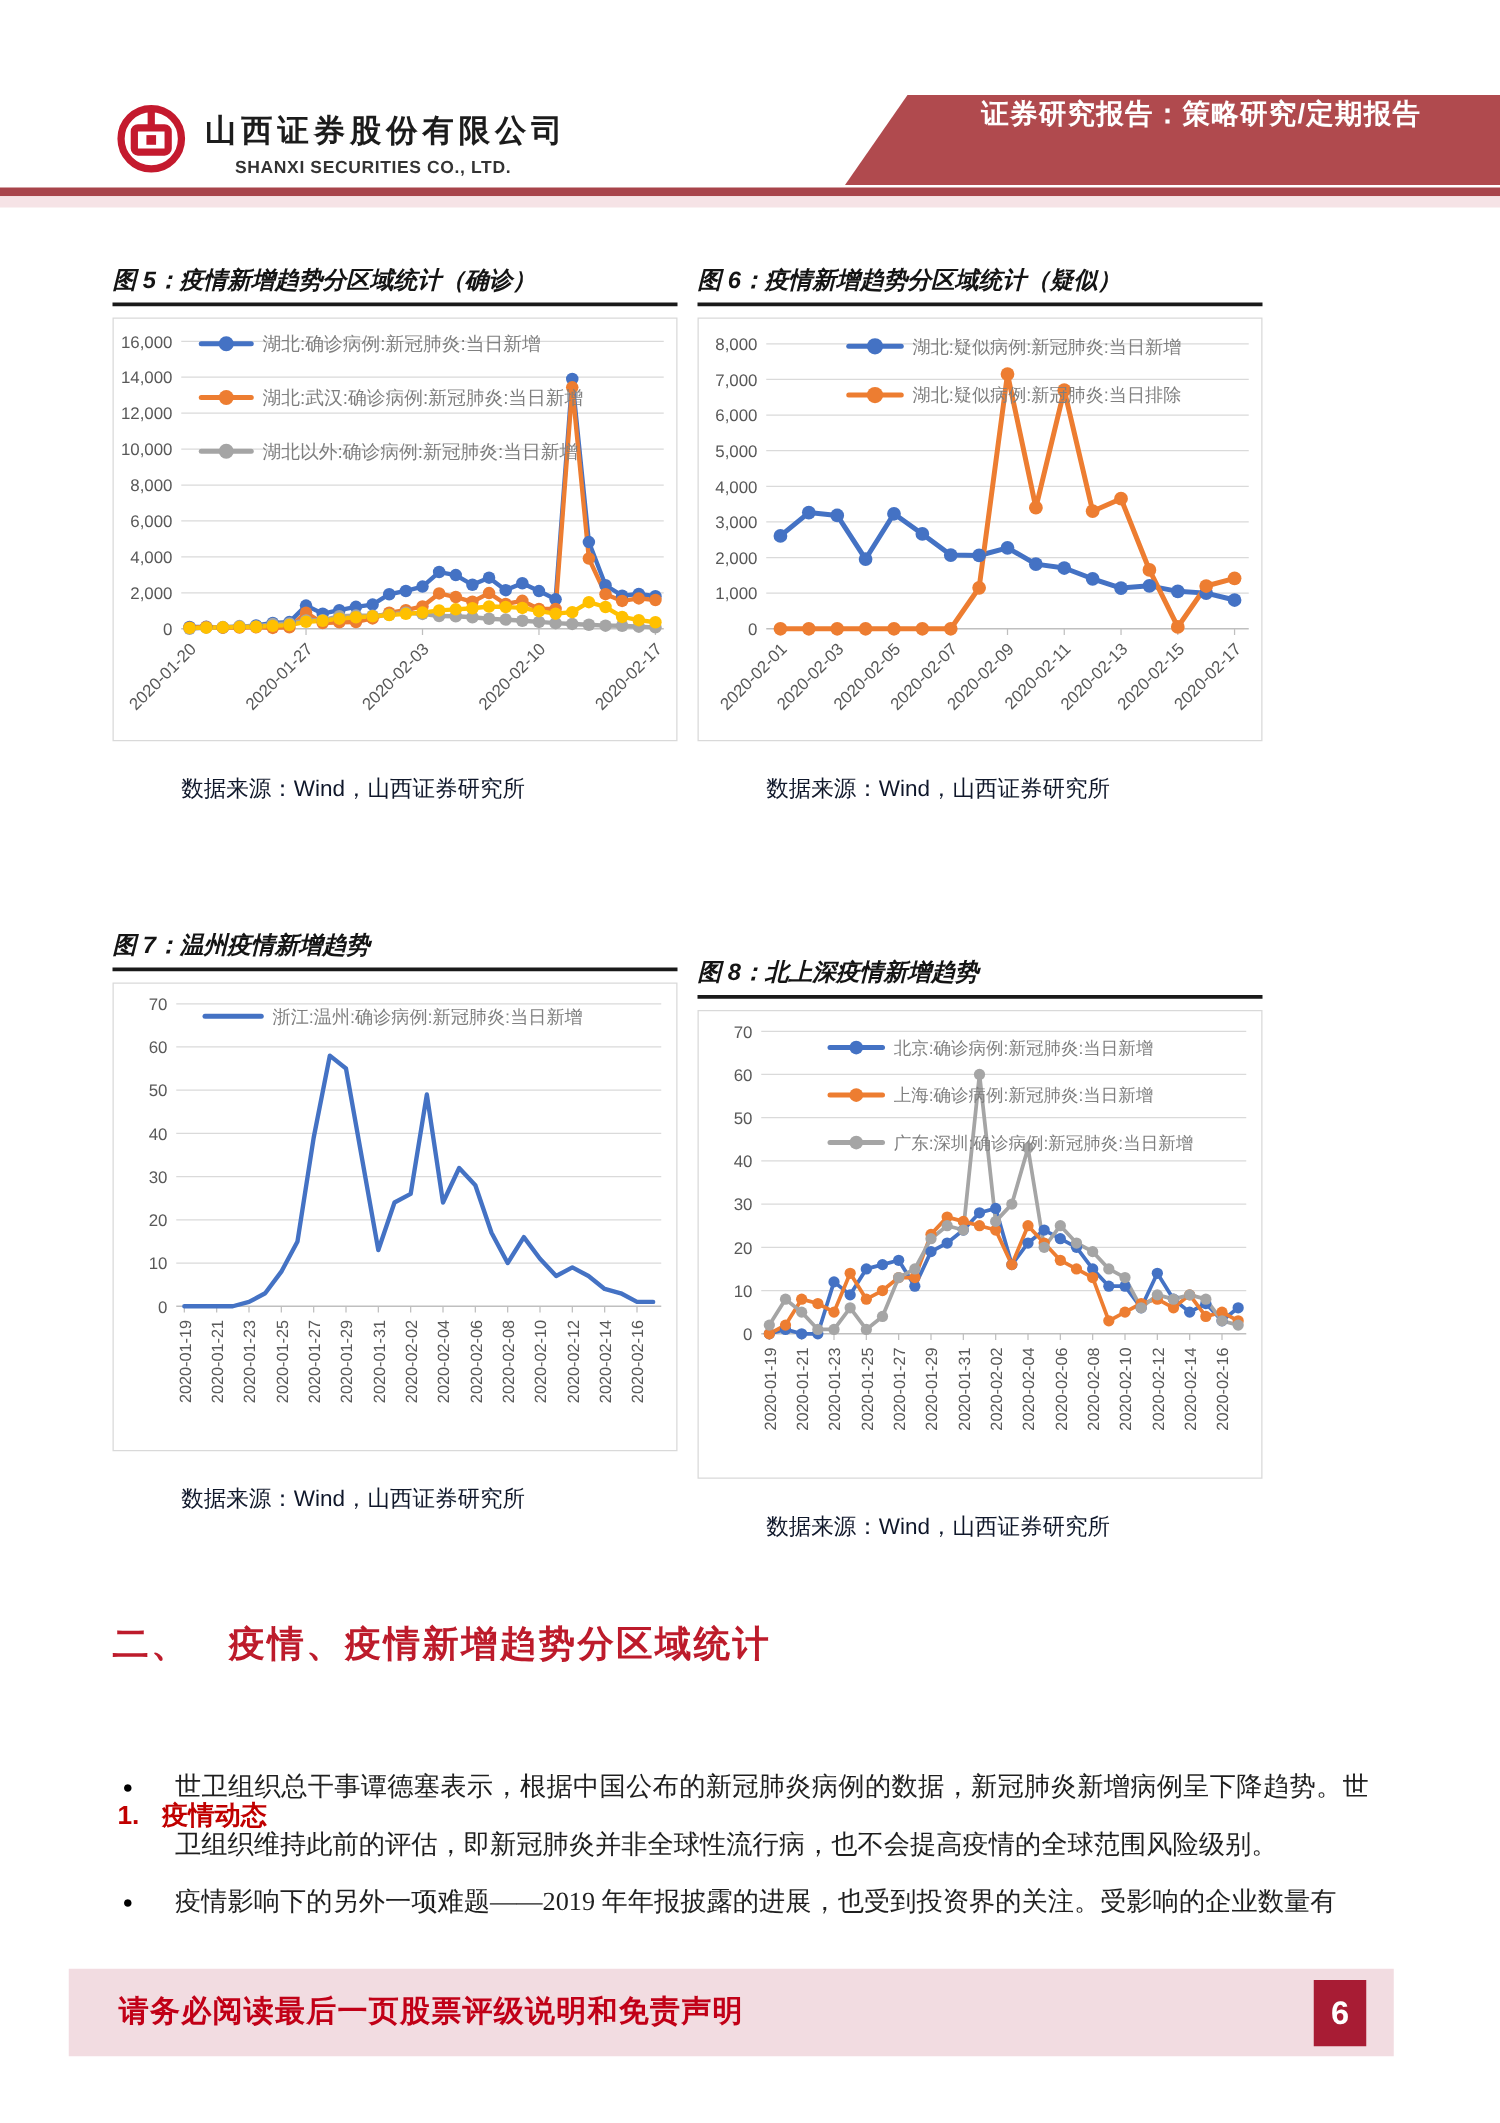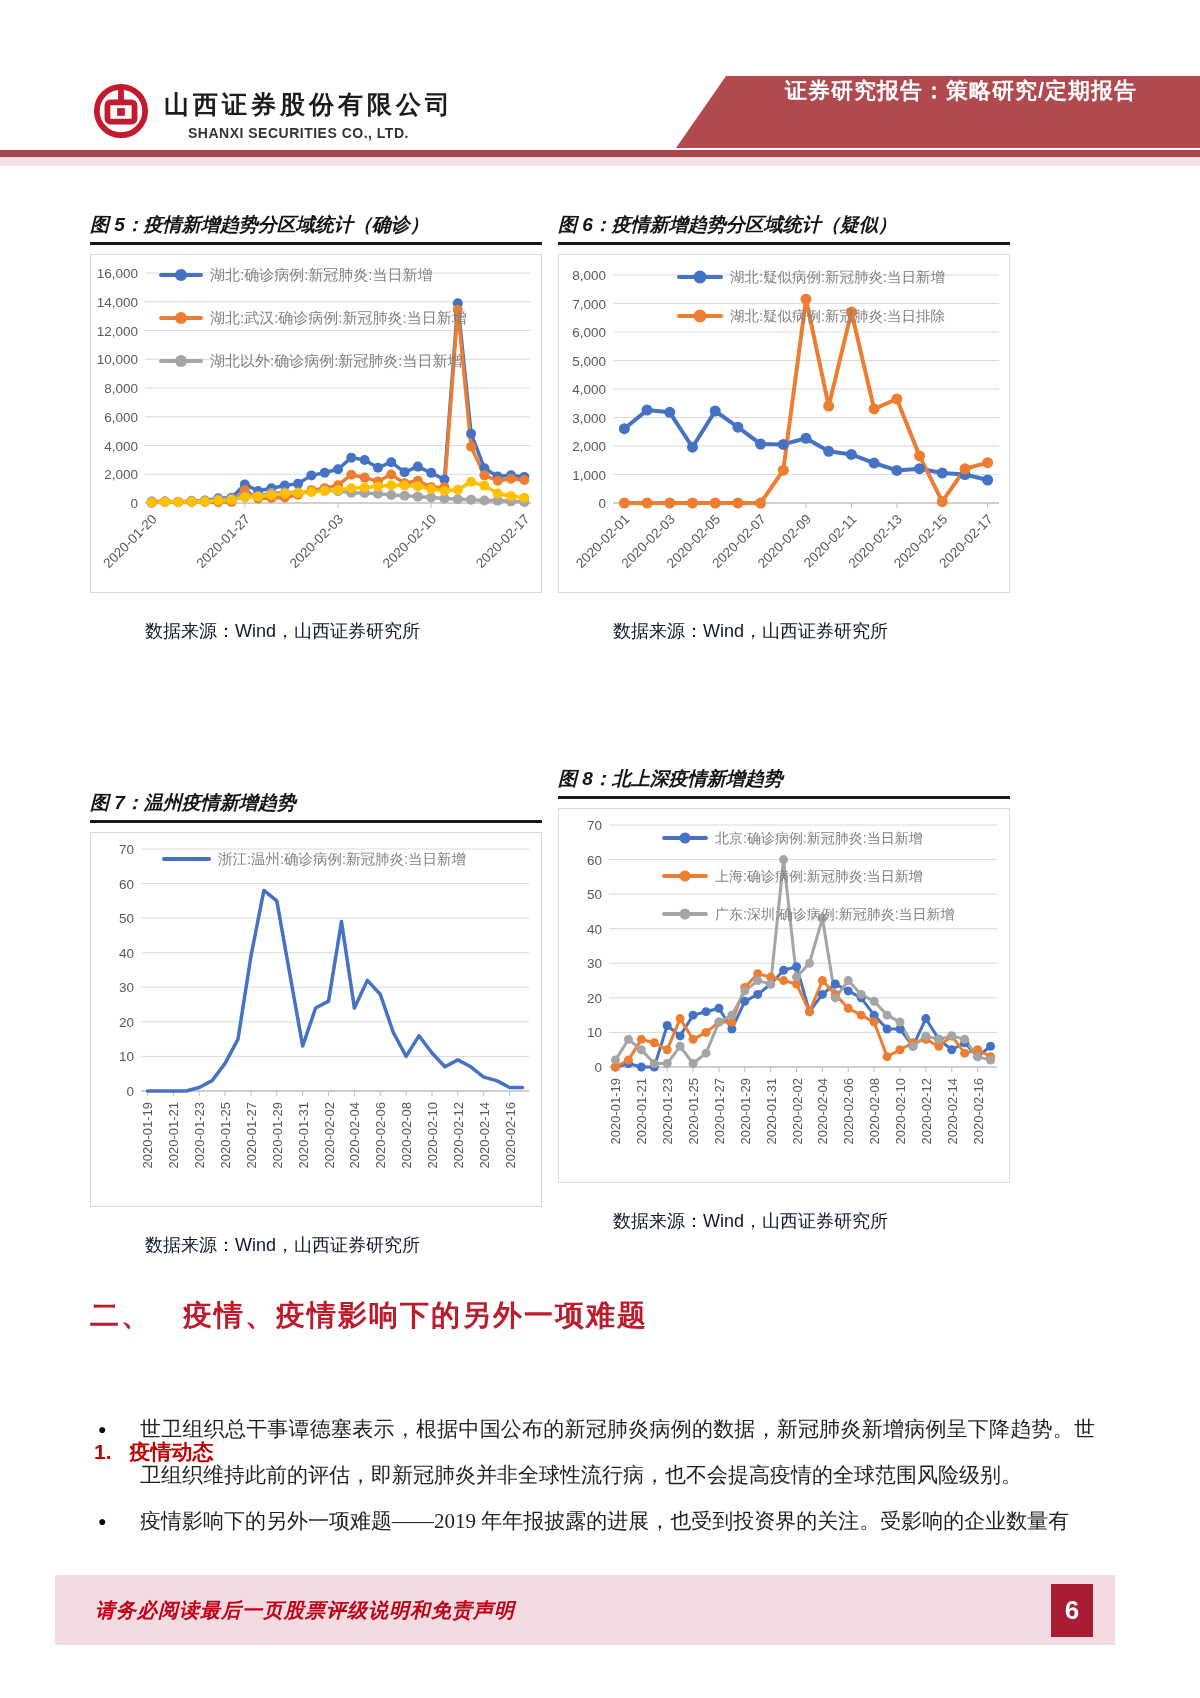--- a/index.html
+++ b/index.html
@@ -33,22 +33,22 @@
   .sub-heading .sub-n{margin-right:18px;}
   .bullets{position:absolute;left:90px;top:1406px;width:1020px;}
   .bullet{display:flex;align-items:flex-start;}
   .bullet .dot{width:50px;padding-left:8px;box-sizing:border-box;font-size:14px;line-height:46px;color:#000;flex:none;}
   .bullet p{margin:0;width:955px;font-size:21px;line-height:46px;color:#1f1f1f;
             text-align:justify;text-justify:inter-character;
             font-family:"Liberation Serif",serif;}
 
   
   .footer-band{position:absolute;left:55px;top:1575px;width:1060px;height:70px;background:#f2dce1;}
-  .footer-text{position:absolute;left:40px;top:0;line-height:70px;font-size:20px;font-weight:bold;
-               font-style:italic;color:#c10017;letter-spacing:1px;font-family:"Liberation Serif",serif;}
+  .footer-text{position:absolute;left:40px;top:0;line-height:70px;font-size:24px;font-weight:bold;
+               color:#c10017;letter-spacing:1px;font-family:"Liberation Serif",serif;}
   .page-box{position:absolute;right:22px;top:9px;width:42px;height:53px;background:#a81c34;
             color:#fff;font-size:26px;font-weight:bold;text-align:center;line-height:53px;}
 </style>
 </head>
 <body>
 
 <div class="page">
 
   <svg class="logo" viewBox="0 0 60 60">
     <circle cx="30" cy="30" r="25" fill="none" stroke="#c41a2e" stroke-width="6"></circle>
@@ -312,21 +312,21 @@
           <circle cx="141" cy="22" r="6.5" fill="#4472c4"></circle>
           <text x="171" y="27" fill="#7f7f7f" font-size="14.5">湖北:疑似病例:新冠肺炎:当日新增</text>
           <line x1="120" y1="61" x2="162" y2="61" stroke="#ed7d31" stroke-width="4" stroke-linecap="round"></line>
           <circle cx="141" cy="61" r="6.5" fill="#ed7d31"></circle>
           <text x="171" y="66" fill="#7f7f7f" font-size="14.5">湖北:疑似病例:新冠肺炎:当日排除</text>
         </svg>
     </div>
     <div class="fig-source">数据来源：Wind，山西证券研究所</div>
   </div>
 
-  <div class="figure" style="left:90px;top:790px">
+  <div class="figure" style="left:90px;top:744px">
     <div class="fig-title">图 7：温州疫情新增趋势</div>
     <div class="chart-box">
       <svg class="chart" width="452" height="373" viewBox="0 0 452 373">
           <line x1="50" y1="258" x2="438" y2="258" stroke="#bfbfbf" stroke-width="1.3"></line>
           <text x="43" y="263" text-anchor="end" fill="#595959" font-size="13.5">0</text>
           <line x1="50" y1="223.42857142857144" x2="438" y2="223.42857142857144" stroke="#dadada" stroke-width="1"></line>
           <text x="43" y="228.42857142857144" text-anchor="end" fill="#595959" font-size="13.5">10</text>
           <line x1="50" y1="188.85714285714286" x2="438" y2="188.85714285714286" stroke="#dadada" stroke-width="1"></line>
           <text x="43" y="193.85714285714286" text-anchor="end" fill="#595959" font-size="13.5">20</text>
           <line x1="50" y1="154.28571428571428" x2="438" y2="154.28571428571428" stroke="#dadada" stroke-width="1"></line>
@@ -527,21 +527,21 @@
           <circle cx="126" cy="67" r="5.5" fill="#ed7d31"></circle>
           <text x="156" y="72" fill="#7f7f7f" font-size="14">上海:确诊病例:新冠肺炎:当日新增</text>
           <line x1="105" y1="105" x2="147" y2="105" stroke="#a5a5a5" stroke-width="4" stroke-linecap="round"></line>
           <circle cx="126" cy="105" r="5.5" fill="#a5a5a5"></circle>
           <text x="156" y="110" fill="#7f7f7f" font-size="14">广东:深圳:确诊病例:新冠肺炎:当日新增</text>
         </svg>
     </div>
     <div class="fig-source">数据来源：Wind，山西证券研究所</div>
   </div>
 
-  <div class="sec-heading">二、　疫情、疫情影响下的另外一项难题</div>
+  <div class="sec-heading">二、　疫情、疫情新增趋势分区域统计</div>
   <div class="sub-heading">
     <span class="sub-n">1.</span><span>疫情动态</span>
   </div>
   <div class="bullets">
     <div class="bullet">
       <span class="dot">●</span>
       <p>世卫组织总干事谭德塞表示，根据中国公布的新冠肺炎病例的数据，新冠肺炎新增病例呈下降趋势。世卫组织维持此前的评估，即新冠肺炎并非全球性流行病，也不会提高疫情的全球范围风险级别。</p>
     </div>
     <div class="bullet">
       <span class="dot">●</span>

